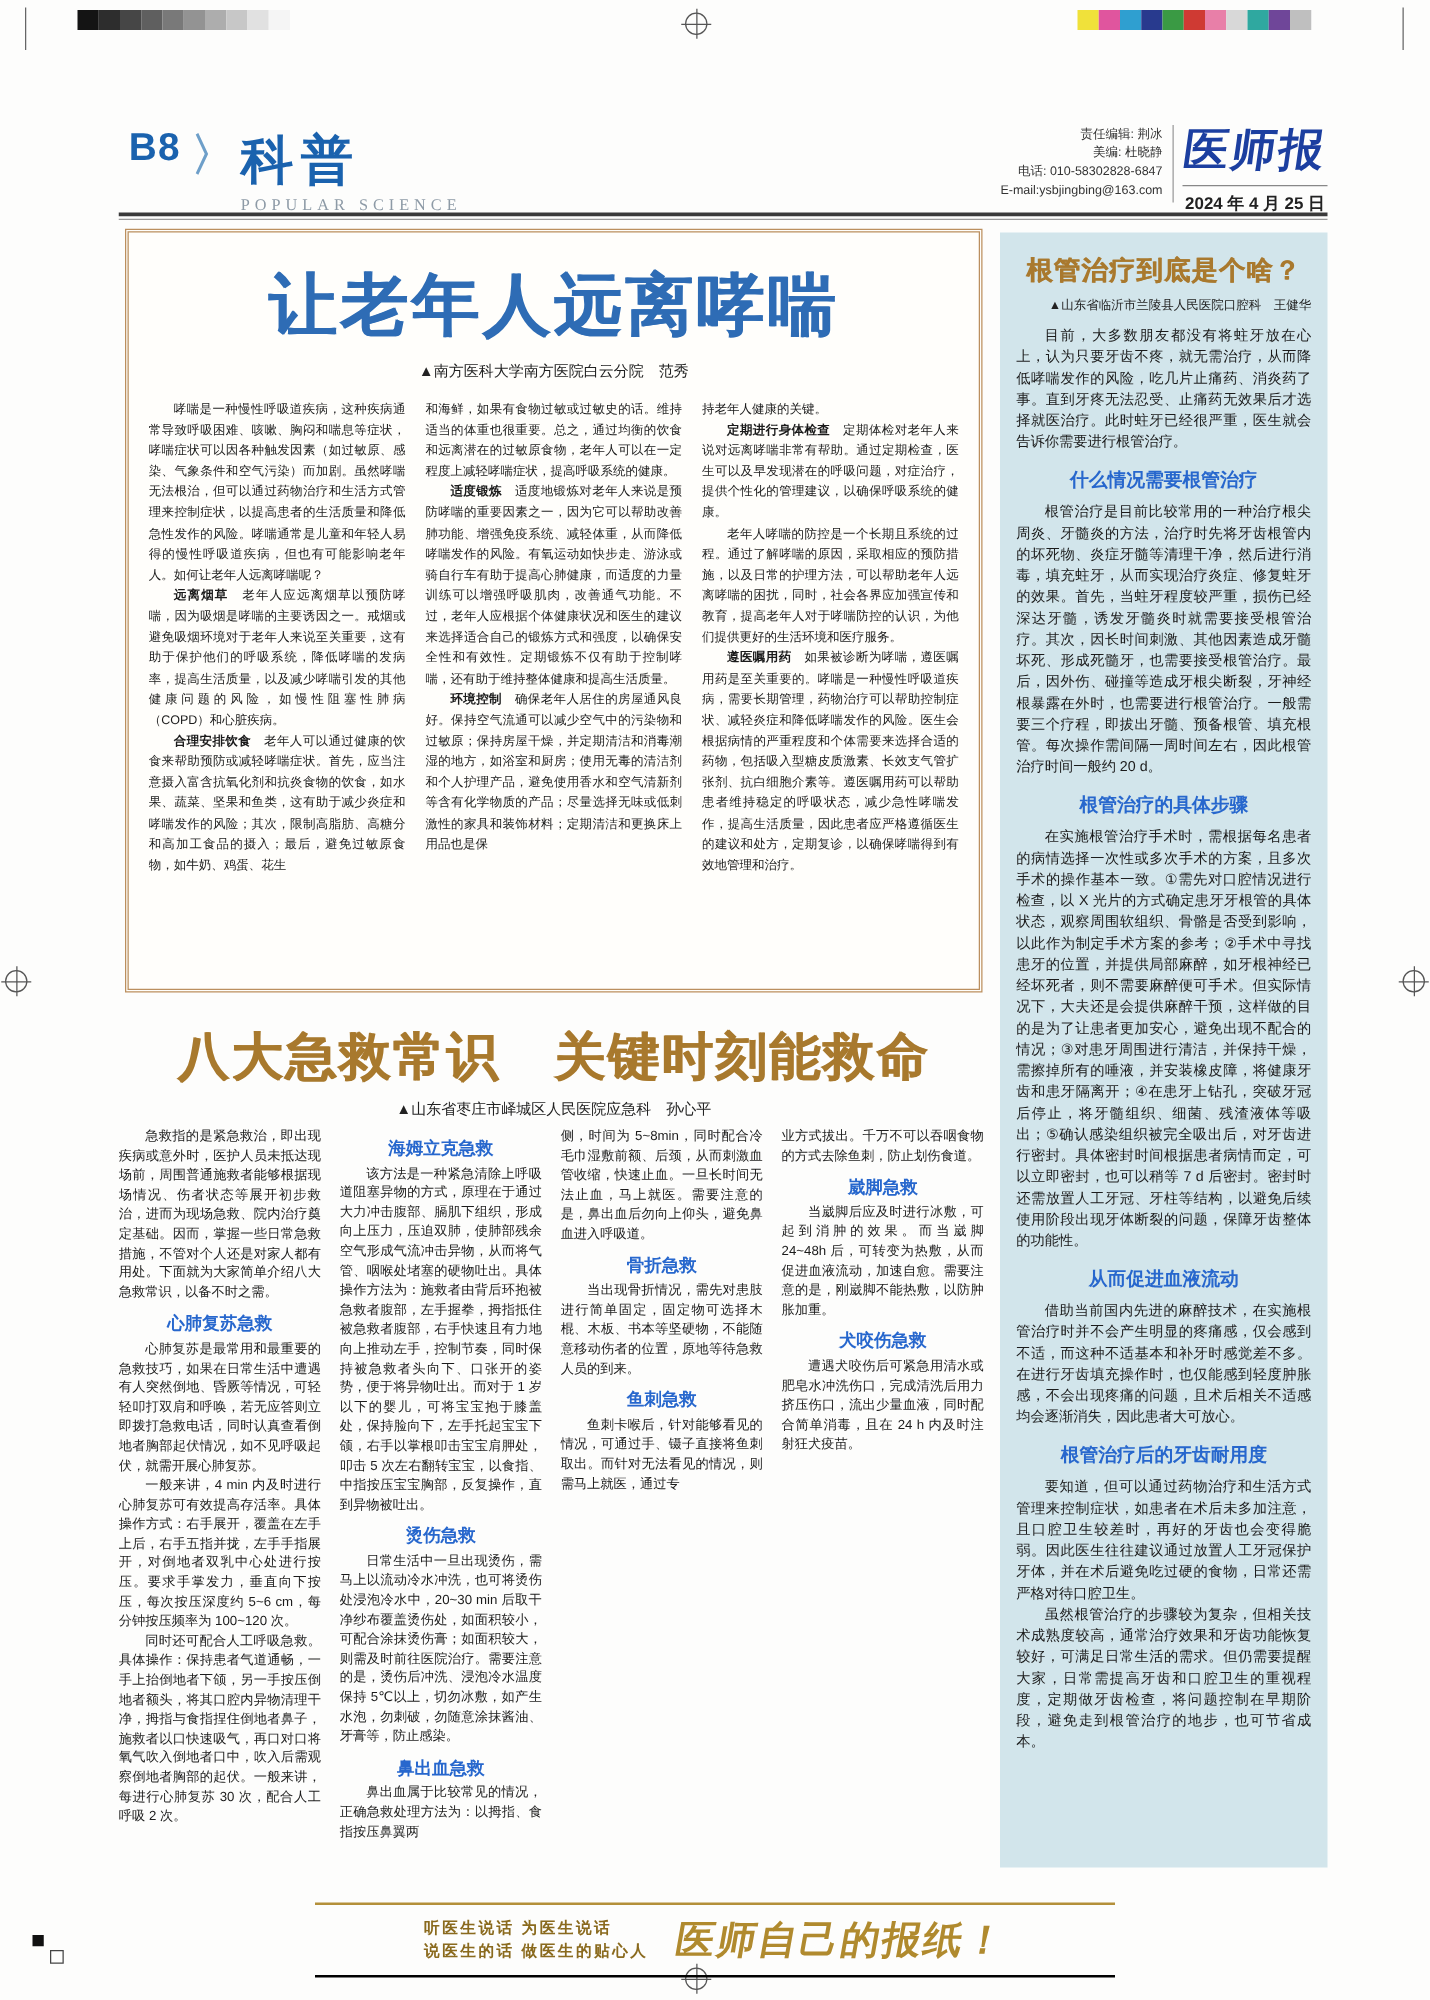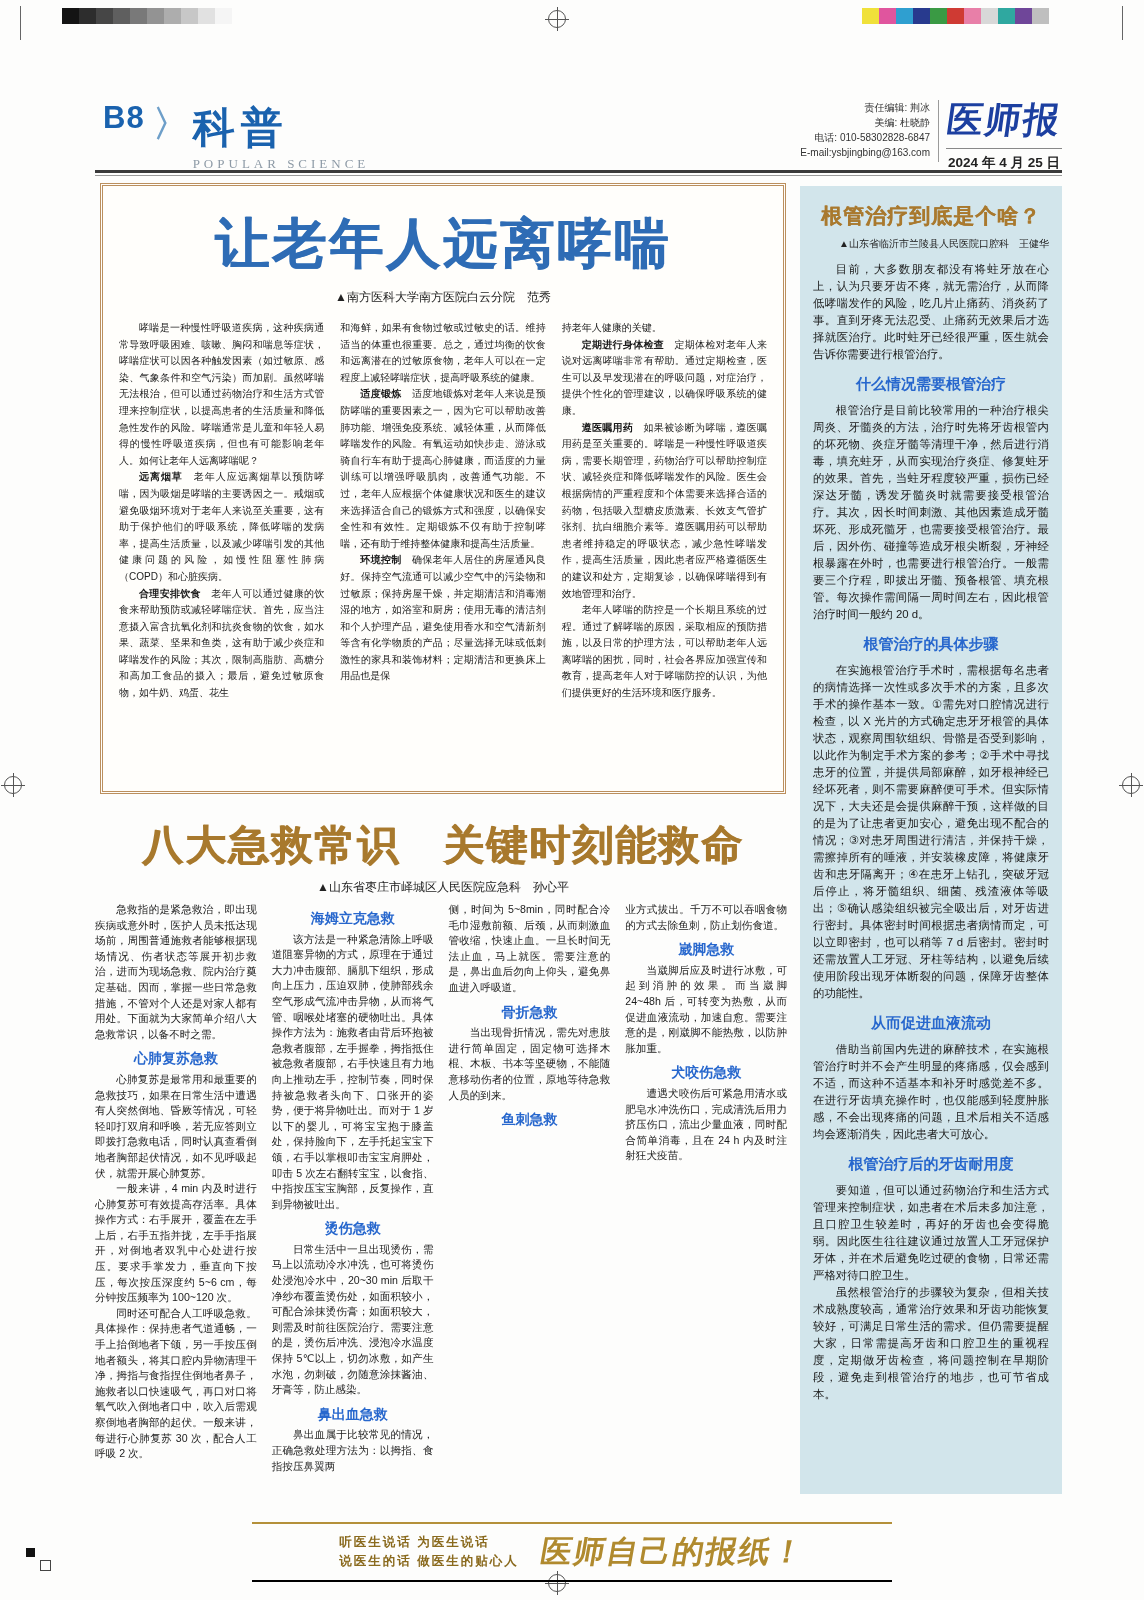--- a/index.html
+++ b/index.html
@@ -123,22 +123,22 @@
         <p><span class="lead">合理安排饮食　</span>老年人可以通过健康的饮食来帮助预防或减轻哮喘症状。首先，应当注意摄入富含抗氧化剂和抗炎食物的饮食，如水果、蔬菜、坚果和鱼类，这有助于减少炎症和哮喘发作的风险；其次，限制高脂肪、高糖分和高加工食品的摄入；最后，避免过敏原食物，如牛奶、鸡蛋、花生</p>
       </div>
     <div class="col" style="flex:1;">
         <p class="cont">和海鲜，如果有食物过敏或过敏史的话。维持适当的体重也很重要。总之，通过均衡的饮食和远离潜在的过敏原食物，老年人可以在一定程度上减轻哮喘症状，提高呼吸系统的健康。</p>
         <p><span class="lead">适度锻炼　</span>适度地锻炼对老年人来说是预防哮喘的重要因素之一，因为它可以帮助改善肺功能、增强免疫系统、减轻体重，从而降低哮喘发作的风险。有氧运动如快步走、游泳或骑自行车有助于提高心肺健康，而适度的力量训练可以增强呼吸肌肉，改善通气功能。不过，老年人应根据个体健康状况和医生的建议来选择适合自己的锻炼方式和强度，以确保安全性和有效性。定期锻炼不仅有助于控制哮喘，还有助于维持整体健康和提高生活质量。</p>
         <p><span class="lead">环境控制　</span>确保老年人居住的房屋通风良好。保持空气流通可以减少空气中的污染物和过敏原；保持房屋干燥，并定期清洁和消毒潮湿的地方，如浴室和厨房；使用无毒的清洁剂和个人护理产品，避免使用香水和空气清新剂等含有化学物质的产品；尽量选择无味或低刺激性的家具和装饰材料；定期清洁和更换床上用品也是保</p>
       </div>
     <div class="col" style="flex:1;">
         <p class="cont">持老年人健康的关键。</p>
         <p><span class="lead">定期进行身体检查　</span>定期体检对老年人来说对远离哮喘非常有帮助。通过定期检查，医生可以及早发现潜在的呼吸问题，对症治疗，提供个性化的管理建议，以确保呼吸系统的健康。</p>
+        <p>老年人哮喘的防控是一个长期且系统的过程。通过了解哮喘的原因，采取相应的预防措施，以及日常的护理方法，可以帮助老年人远离哮喘的困扰，同时，社会各界应加强宣传和教育，提高老年人对于哮喘防控的认识，为他们提供更好的生活环境和医疗服务。</p>
         <p><span class="lead">遵医嘱用药　</span>如果被诊断为哮喘，遵医嘱用药是至关重要的。哮喘是一种慢性呼吸道疾病，需要长期管理，药物治疗可以帮助控制症状、减轻炎症和降低哮喘发作的风险。医生会根据病情的严重程度和个体需要来选择合适的药物，包括吸入型糖皮质激素、长效支气管扩张剂、抗白细胞介素等。遵医嘱用药可以帮助患者维持稳定的呼吸状态，减少急性哮喘发作，提高生活质量，因此患者应严格遵循医生的建议和处方，定期复诊，以确保哮喘得到有效地管理和治疗。</p>
-        <p>老年人哮喘的防控是一个长期且系统的过程。通过了解哮喘的原因，采取相应的预防措施，以及日常的护理方法，可以帮助老年人远离哮喘的困扰，同时，社会各界应加强宣传和教育，提高老年人对于哮喘防控的认识，为他们提供更好的生活环境和医疗服务。</p>
       </div>
   </div>
 </div>
 
 <div class="abs" style="left:100px;top:818px;width:686px;">
   <div class="a2title">八大急救常识　关键时刻能救命</div>
   <div class="byline" style="margin-top:6px;">▲山东省枣庄市峄城区人民医院应急科　孙心平</div>
 </div>
 <div class="abs cols a2" style="left:95px;top:902px;width:692px;height:592px;gap:15px;overflow:hidden;">
   <div class="col" style="flex:1;">
@@ -154,20 +154,21 @@
       <div class="subhead">烫伤急救</div>
       <p>日常生活中一旦出现烫伤，需马上以流动冷水冲洗，也可将烫伤处浸泡冷水中，20~30 min 后取干净纱布覆盖烫伤处，如面积较小，可配合涂抹烫伤膏；如面积较大，则需及时前往医院治疗。需要注意的是，烫伤后冲洗、浸泡冷水温度保持 5℃以上，切勿冰敷，如产生水泡，勿刺破，勿随意涂抹酱油、牙膏等，防止感染。</p>
       <div class="subhead">鼻出血急救</div>
       <p>鼻出血属于比较常见的情况，正确急救处理方法为：以拇指、食指按压鼻翼两</p>
     </div>
   <div class="col" style="flex:1;">
       <p class="cont">侧，时间为 5~8min，同时配合冷毛巾湿敷前额、后颈，从而刺激血管收缩，快速止血。一旦长时间无法止血，马上就医。需要注意的是，鼻出血后勿向上仰头，避免鼻血进入呼吸道。</p>
       <div class="subhead">骨折急救</div>
       <p>当出现骨折情况，需先对患肢进行简单固定，固定物可选择木棍、木板、书本等坚硬物，不能随意移动伤者的位置，原地等待急救人员的到来。</p>
       <div class="subhead">鱼刺急救</div>
+      <p>鱼刺卡喉后，针对能够看见的情况，可通过手、镊子直接将鱼刺取出。而针对无法看见的情况，则需马上就医，通过专</p>
     </div>
   <div class="col" style="flex:1;">
       <p class="cont">业方式拔出。千万不可以吞咽食物的方式去除鱼刺，防止划伤食道。</p>
       <div class="subhead">崴脚急救</div>
       <p>当崴脚后应及时进行冰敷，可起到消肿的效果。而当崴脚 24~48h 后，可转变为热敷，从而促进血液流动，加速自愈。需要注意的是，刚崴脚不能热敷，以防肿胀加重。</p>
       <div class="subhead">犬咬伤急救</div>
       <p>遭遇犬咬伤后可紧急用清水或肥皂水冲洗伤口，完成清洗后用力挤压伤口，流出少量血液，同时配合简单消毒，且在 24 h 内及时注射狂犬疫苗。</p>
     </div>
 </div>
 

